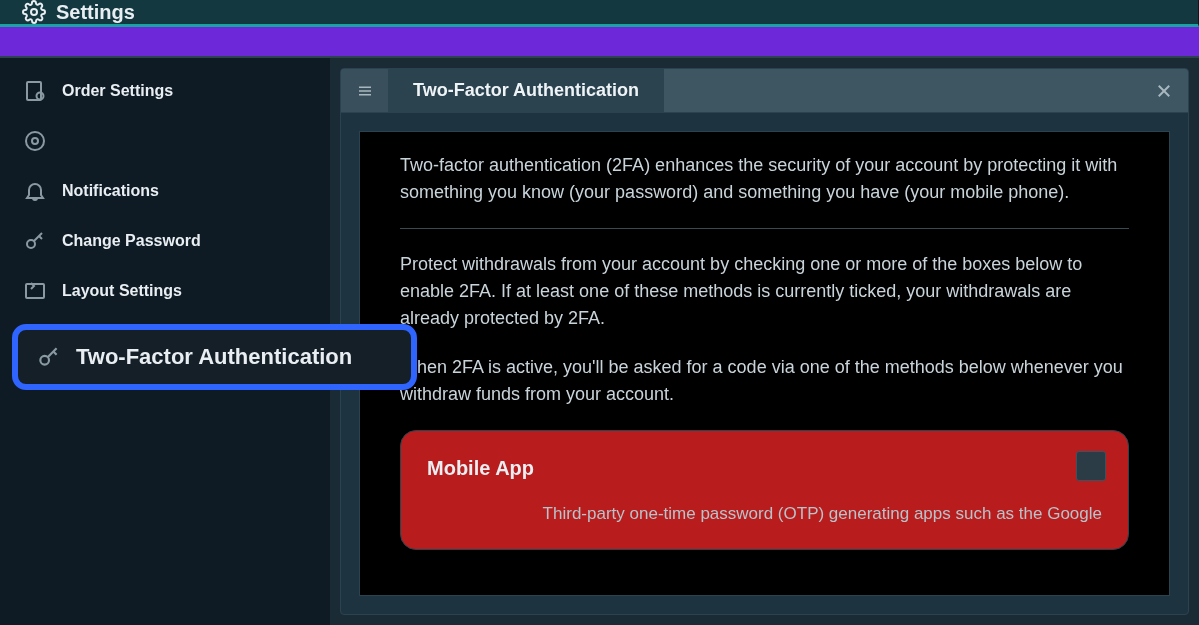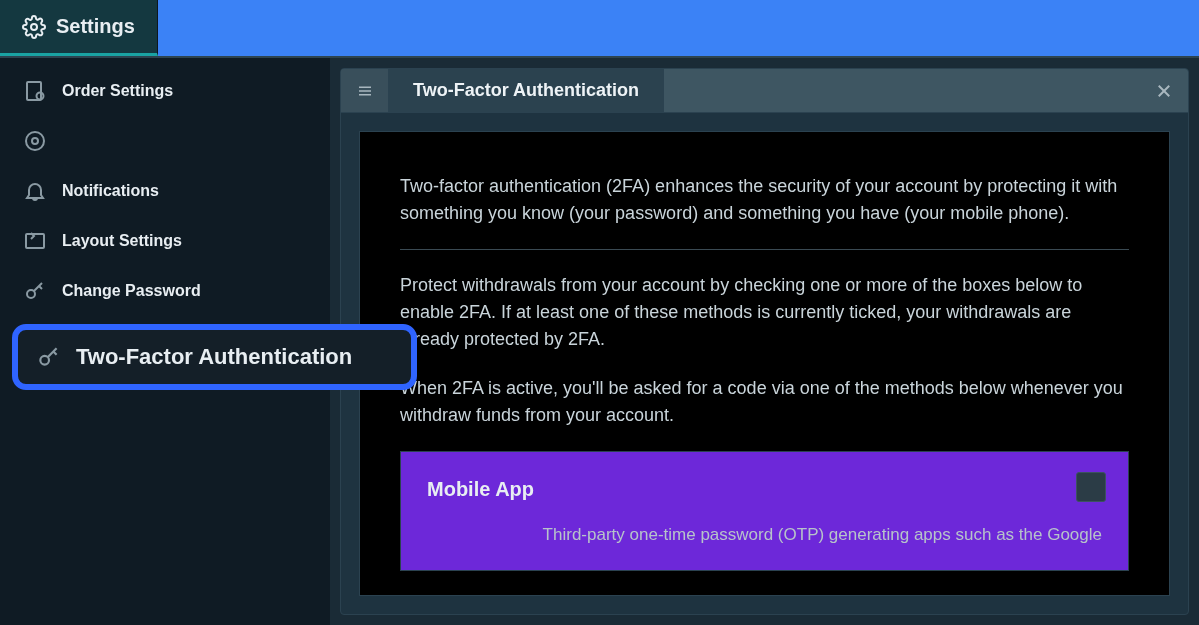--- a/index.html
+++ b/index.html
@@ -7,23 +7,24 @@
     width: 1199px;
     height: 625px;
     background: #0f1b24;
     font-family: Arial, Helvetica, sans-serif;
     color: #c9d4da;
     overflow: hidden;
   }
   .topbar {
     display: flex;
     height: 58px;
-    background: #3b82f6;
+    background: #6d28d9;
     border-bottom: 2px solid #2d4450;
     align-items: stretch;
+    flex-direction: column;
   }
   .topbar-tab {
     display: flex;
     align-items: center;
     gap: 10px;
     padding: 0 22px;
     font-size: 20px;
     font-weight: bold;
     color: #e8eef2;
     cursor: pointer;
@@ -134,37 +135,37 @@
   .panel-body {
     flex: 1;
     overflow: hidden;
     padding: 18px;
   }
   .content-frame {
     background: #000;
     border: 1px solid #2b4250;
     width: 100%;
     height: 100%;
-    padding: 41px 40px;
+    padding: 20px 40px;
     font-size: 18px;
     line-height: 1.5;
     color: #c9d4da;
     overflow: hidden;
     position: relative;
   }
   .content-frame p { margin-bottom: 22px; }
   .content-frame hr {
     border: none;
     border-top: 1px solid #3a4a53;
     margin: 4px 0 22px 0;
   }
   .option-card {
-    background: #6d28d9;
+    background: #b91c1c;
     border: 1px solid #2b4250;
-    border-radius: 0;
+    border-radius: 16px;
     padding: 22px 26px;
     margin-top: 8px;
     position: relative;
   }
   .option-card .card-title {
     font-size: 20px;
     font-weight: bold;
     color: #e8eef2;
     margin-bottom: 18px;
   }
@@ -229,36 +230,36 @@
             <path d="M18 16v-5a6 6 0 1 0-12 0v5l-2 3h16z"></path>
             <path d="M10 19a2 2 0 0 0 4 0"></path>
           </svg>
       </span>
       <span>Notifications</span>
     </div>
 
     <div class="sidebar-item">
       <span class="icon">
         <svg width="24" height="24" viewBox="0 0 24 24">
-            <rect x="3" y="5" width="18" height="14" rx="1"></rect>
-            <path d="M8 4l3 3-3 3"></path>
-          </svg>
-      </span>
-      <span>Layout Settings</span>
-    </div>
-
-    <div class="sidebar-item">
-      <span class="icon">
-        <svg width="24" height="24" viewBox="0 0 24 24">
             <circle cx="8" cy="15" r="4"></circle>
             <path d="M11 12l8-8"></path>
             <path d="M16 7l3 3"></path>
           </svg>
       </span>
       <span>Change Password</span>
+    </div>
+
+    <div class="sidebar-item">
+      <span class="icon">
+        <svg width="24" height="24" viewBox="0 0 24 24">
+            <rect x="3" y="5" width="18" height="14" rx="1"></rect>
+            <path d="M8 4l3 3-3 3"></path>
+          </svg>
+      </span>
+      <span>Layout Settings</span>
     </div>
 
     <div class="sidebar-item highlighted">
       <span class="icon">
         <svg width="26" height="26" viewBox="0 0 24 24">
             <circle cx="8" cy="15" r="4"></circle>
             <path d="M11 12l8-8"></path>
             <path d="M16 7l3 3"></path>
           </svg>
       </span>

